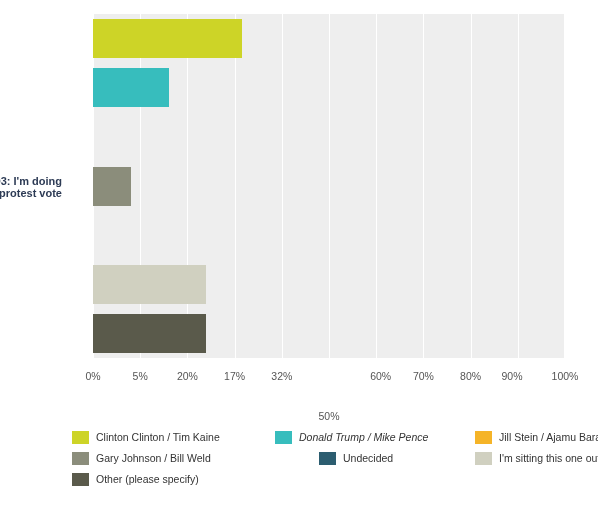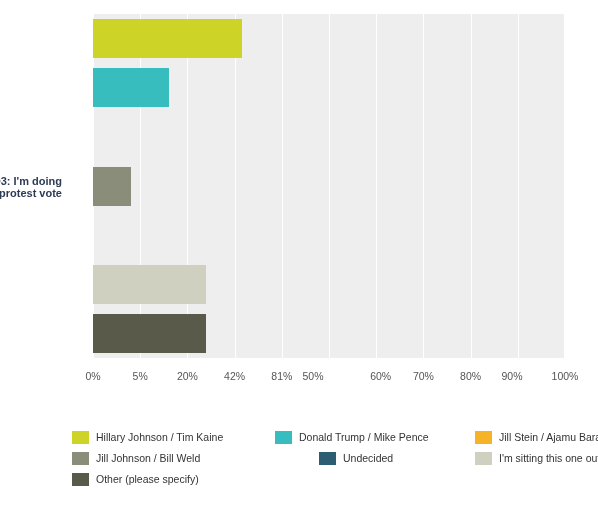--- a/index.html
+++ b/index.html
@@ -122,49 +122,49 @@
         <div class="bar" title="Gary Johnson / Bill Weld: 8%" style="top: 152.5px; width: 37.76px; background: rgb(139, 141, 123); display: block;"></div>
         <div class="bar" title="I'm sitting this one out: 24%" style="top: 250.786px; width: 113.28px; background: rgb(208, 208, 192); display: block;"></div>
         <div class="bar" title="Other (please specify): 24%" style="top: 299.929px; width: 113.28px; background: rgb(90, 90, 75); display: block;"></div>
       </div>
   </div>
 
   <div class="x-axis" id="x-axis">
       <div class="x-tick" style="left: 0px;">0%</div>
       <div class="x-tick" style="left: 47.2px;">5%</div>
       <div class="x-tick" style="left: 94.4px; text-align: right;">20%</div>
-      <div class="x-tick" style="left: 141.6px;">42%</div>
-      <div class="x-tick" style="left: 188.8px;">81%</div>
-      <div class="x-tick" style="left: 220px;">50%</div>
+      <div class="x-tick" style="left: 141.6px;">17%</div>
+      <div class="x-tick" style="left: 188.8px;">32%</div>
+      <div class="x-tick" style="left: 236px; margin-top: 40px;">50%</div>
       <div class="x-tick" style="left: 283.2px; padding-left: 9px;">60%</div>
       <div class="x-tick" style="left: 330.4px; text-align: right;">70%</div>
       <div class="x-tick" style="left: 377.6px;">80%</div>
       <div class="x-tick" style="left: 419px;">90%</div>
       <div class="x-tick" style="left: 472px;">100%</div>
     </div>
 
   <div class="legend" id="legend">
       <div class="legend-row">
         <div class="legend-item" style="left: 0px;">
           <span class="swatch" style="background: rgb(205, 212, 39);"></span>
-          <span class="legend-text">Hillary Johnson / Tim Kaine</span>
+          <span class="legend-text">Clinton Clinton / Tim Kaine</span>
         </div>
-        <div class="legend-item" style="left: 203px;">
+        <div class="legend-item" style="left: 203px; font-style: italic;">
           <span class="swatch" style="background: rgb(55, 189, 189);"></span>
           <span class="legend-text">Donald Trump / Mike Pence</span>
         </div>
         <div class="legend-item" style="left: 403px;">
           <span class="swatch" style="background: rgb(245, 180, 40);"></span>
           <span class="legend-text">Jill Stein / Ajamu Baraka</span>
         </div>
       </div>
       <div class="legend-row">
         <div class="legend-item" style="left: 0px;">
           <span class="swatch" style="background: rgb(139, 141, 123);"></span>
-          <span class="legend-text">Jill Johnson / Bill Weld</span>
+          <span class="legend-text">Gary Johnson / Bill Weld</span>
         </div>
         <div class="legend-item" style="left: 203px; margin-left: 44px;">
           <span class="swatch" style="background: rgb(44, 93, 112);"></span>
           <span class="legend-text">Undecided</span>
         </div>
         <div class="legend-item" style="left: 403px;">
           <span class="swatch" style="background: rgb(208, 208, 192);"></span>
           <span class="legend-text">I'm sitting this one out</span>
         </div>
       </div>

